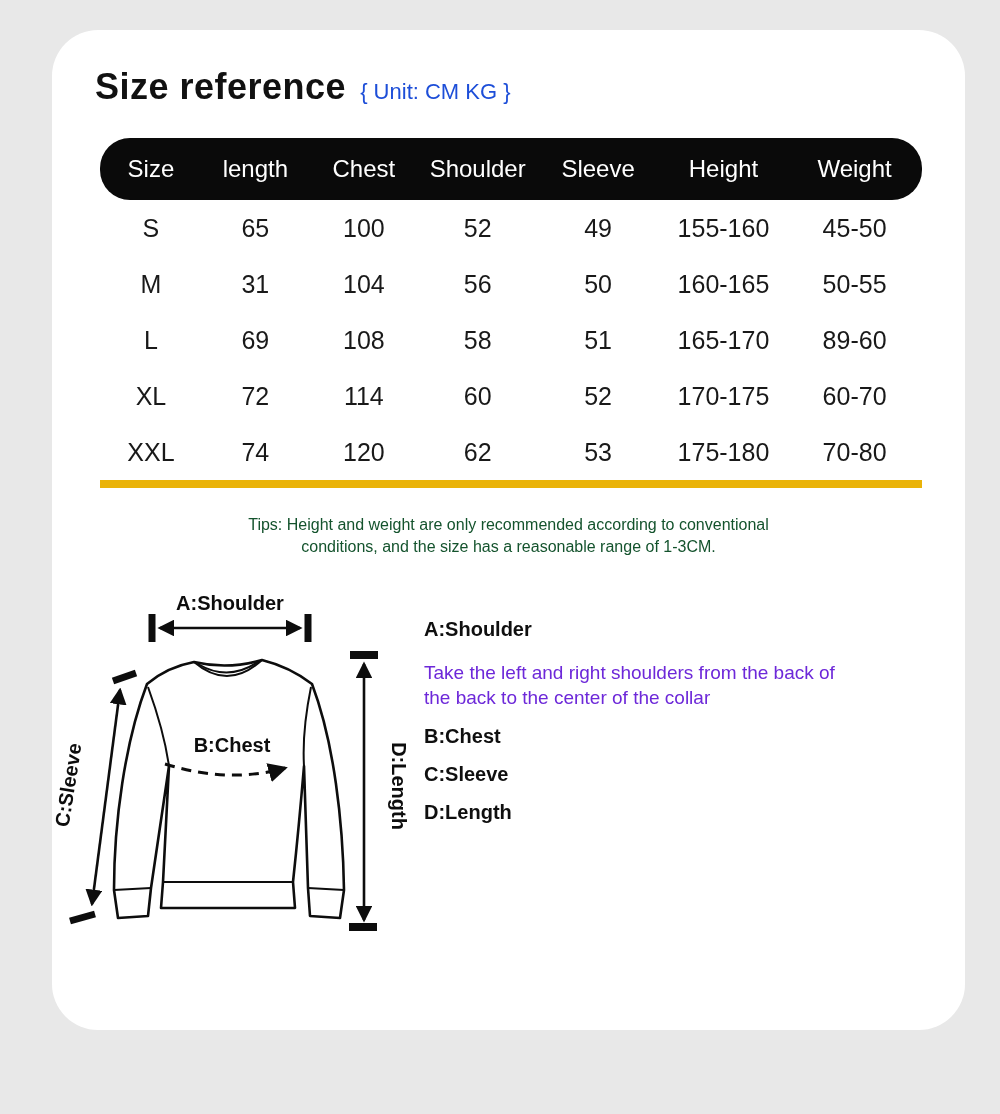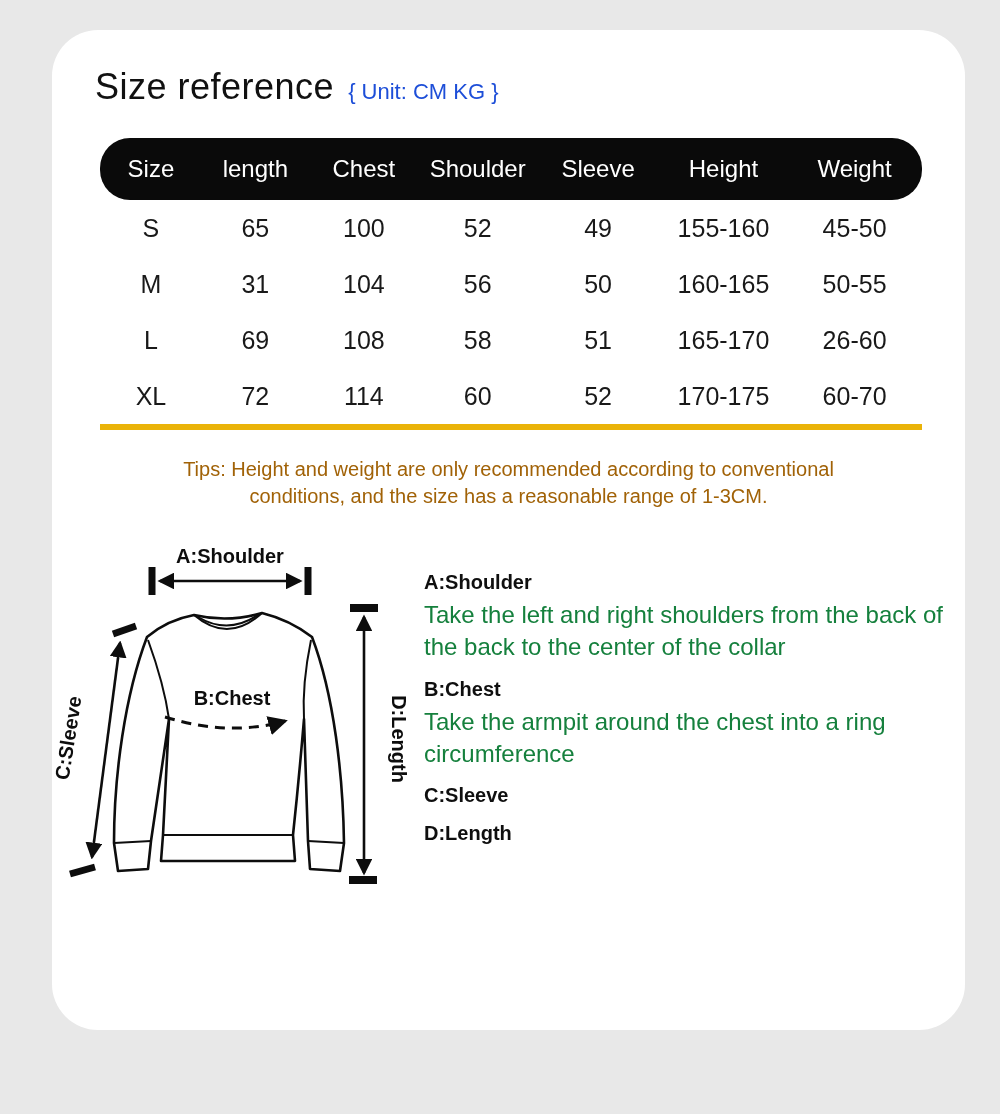--- a/index.html
+++ b/index.html
@@ -14,58 +14,58 @@
     position:absolute;left:52px;top:30px;
     width:913px;height:1000px;
     background:#ffffff;border-radius:46px;
     box-sizing:border-box;
   }
   
   .hdr{
     display:flex;align-items:baseline;gap:14px;
     padding:36px 0 0 43px;
   }
-  .hdr h1{margin:0;font-size:36px;font-weight:normal;color:#111;letter-spacing:0.5px;}
+  .hdr h1{margin:0;font-size:36px;font-weight:bold;color:#111;letter-spacing:0.5px;}
   .hdr .unit{font-size:22px;color:#1d4ed8;}
   
   .tbl-wrap{
     width:822px;margin:30px 0 0 48px;
-    border-bottom:6px solid #eab308;
+    border-bottom:8px solid #eab308;
   }
   table{border-collapse:separate;border-spacing:0;width:100%;table-layout:fixed;}
   thead th{
     background:#0a0a0a;color:#fff;
     font-weight:400;font-size:24px;
     height:62px;vertical-align:middle;text-align:center;
     padding:0;
   }
   thead th:first-child{border-radius:30px 0 0 30px;}
   thead th:last-child{border-radius:0 30px 30px 0;text-align:center;}
   tbody td{
     font-size:25px;color:#191919;text-align:center;
     height:56px;vertical-align:middle;padding:0;
   }
   col.c1{width:12.4%;} col.c2{width:13.0%;} col.c3{width:13.4%;}
   col.c4{width:14.3%;} col.c5{width:15.0%;} col.c6{width:15.5%;} col.c7{width:16.4%;}
   
   .tips{
     margin:26px 30px 0 30px;
-    text-align:center;font-size:20px;line-height:1.37;
-    color:#a16207;white-space:pre-line;
+    text-align:center;font-size:16px;line-height:1.37;
+    color:#14532d;white-space:pre-line;
   }
   
   .diagram-row{display:flex;margin-top:16px;}
   .diagram-row svg{flex:0 0 372px;width:372px;height:386px;display:block;}
   .svg-label{font-family:"Liberation Sans",sans-serif;font-size:20px;font-weight:bold;fill:#0d0d0d;}
   .guide{width:536px;padding-top:44px;box-sizing:border-box;}
   .guide-item{margin-bottom:15px;}
   .guide-item h3{margin:0;font-size:20px;font-weight:bold;color:#0f0f0f;}
   .guide-item p{
-    margin:5px 0 0 0;font-size:24px;line-height:1.33;
-    color:#15803d;white-space:pre-line;
+    margin:19px 0 0 0;font-size:19px;line-height:1.33;
+    color:#6d28d9;white-space:pre-line;
   }
 </style>
 </head>
 <body>
 
 <div class="card">
 
   <div class="hdr">
     <h1>Size reference</h1>
     <span class="unit">{ Unit: CM KG }</span>
@@ -112,30 +112,39 @@
             <td>160-165</td>
             <td>50-55</td>
           </tr>
           <tr>
             <td>L</td>
             <td>69</td>
             <td>108</td>
             <td>58</td>
             <td>51</td>
             <td>165-170</td>
-            <td>26-60</td>
+            <td>89-60</td>
           </tr>
           <tr>
             <td>XL</td>
             <td>72</td>
             <td>114</td>
             <td>60</td>
             <td>52</td>
             <td>170-175</td>
             <td>60-70</td>
+          </tr>
+          <tr>
+            <td>XXL</td>
+            <td>74</td>
+            <td>120</td>
+            <td>62</td>
+            <td>53</td>
+            <td>175-180</td>
+            <td>70-80</td>
           </tr>
         </tbody>
     </table>
   </div>
 
   <p class="tips">Tips: Height and weight are only recommended according to conventional
 conditions, and the size has a reasonable range of 1-3CM.</p>
 
   <div class="diagram-row">
 
@@ -190,21 +199,20 @@
     </svg>
 
     <div class="guide">
       <div class="guide-item">
         <h3>A:Shoulder</h3>
         <p>Take the left and right shoulders from the back of
 the back to the center of the collar</p>
       </div>
       <div class="guide-item">
         <h3>B:Chest</h3>
-        <p>Take the armpit around the chest into a ring circumference</p>
       </div>
       <div class="guide-item">
         <h3>C:Sleeve</h3>
       </div>
       <div class="guide-item">
         <h3>D:Length</h3>
       </div>
     </div>
   </div>
 </div>

